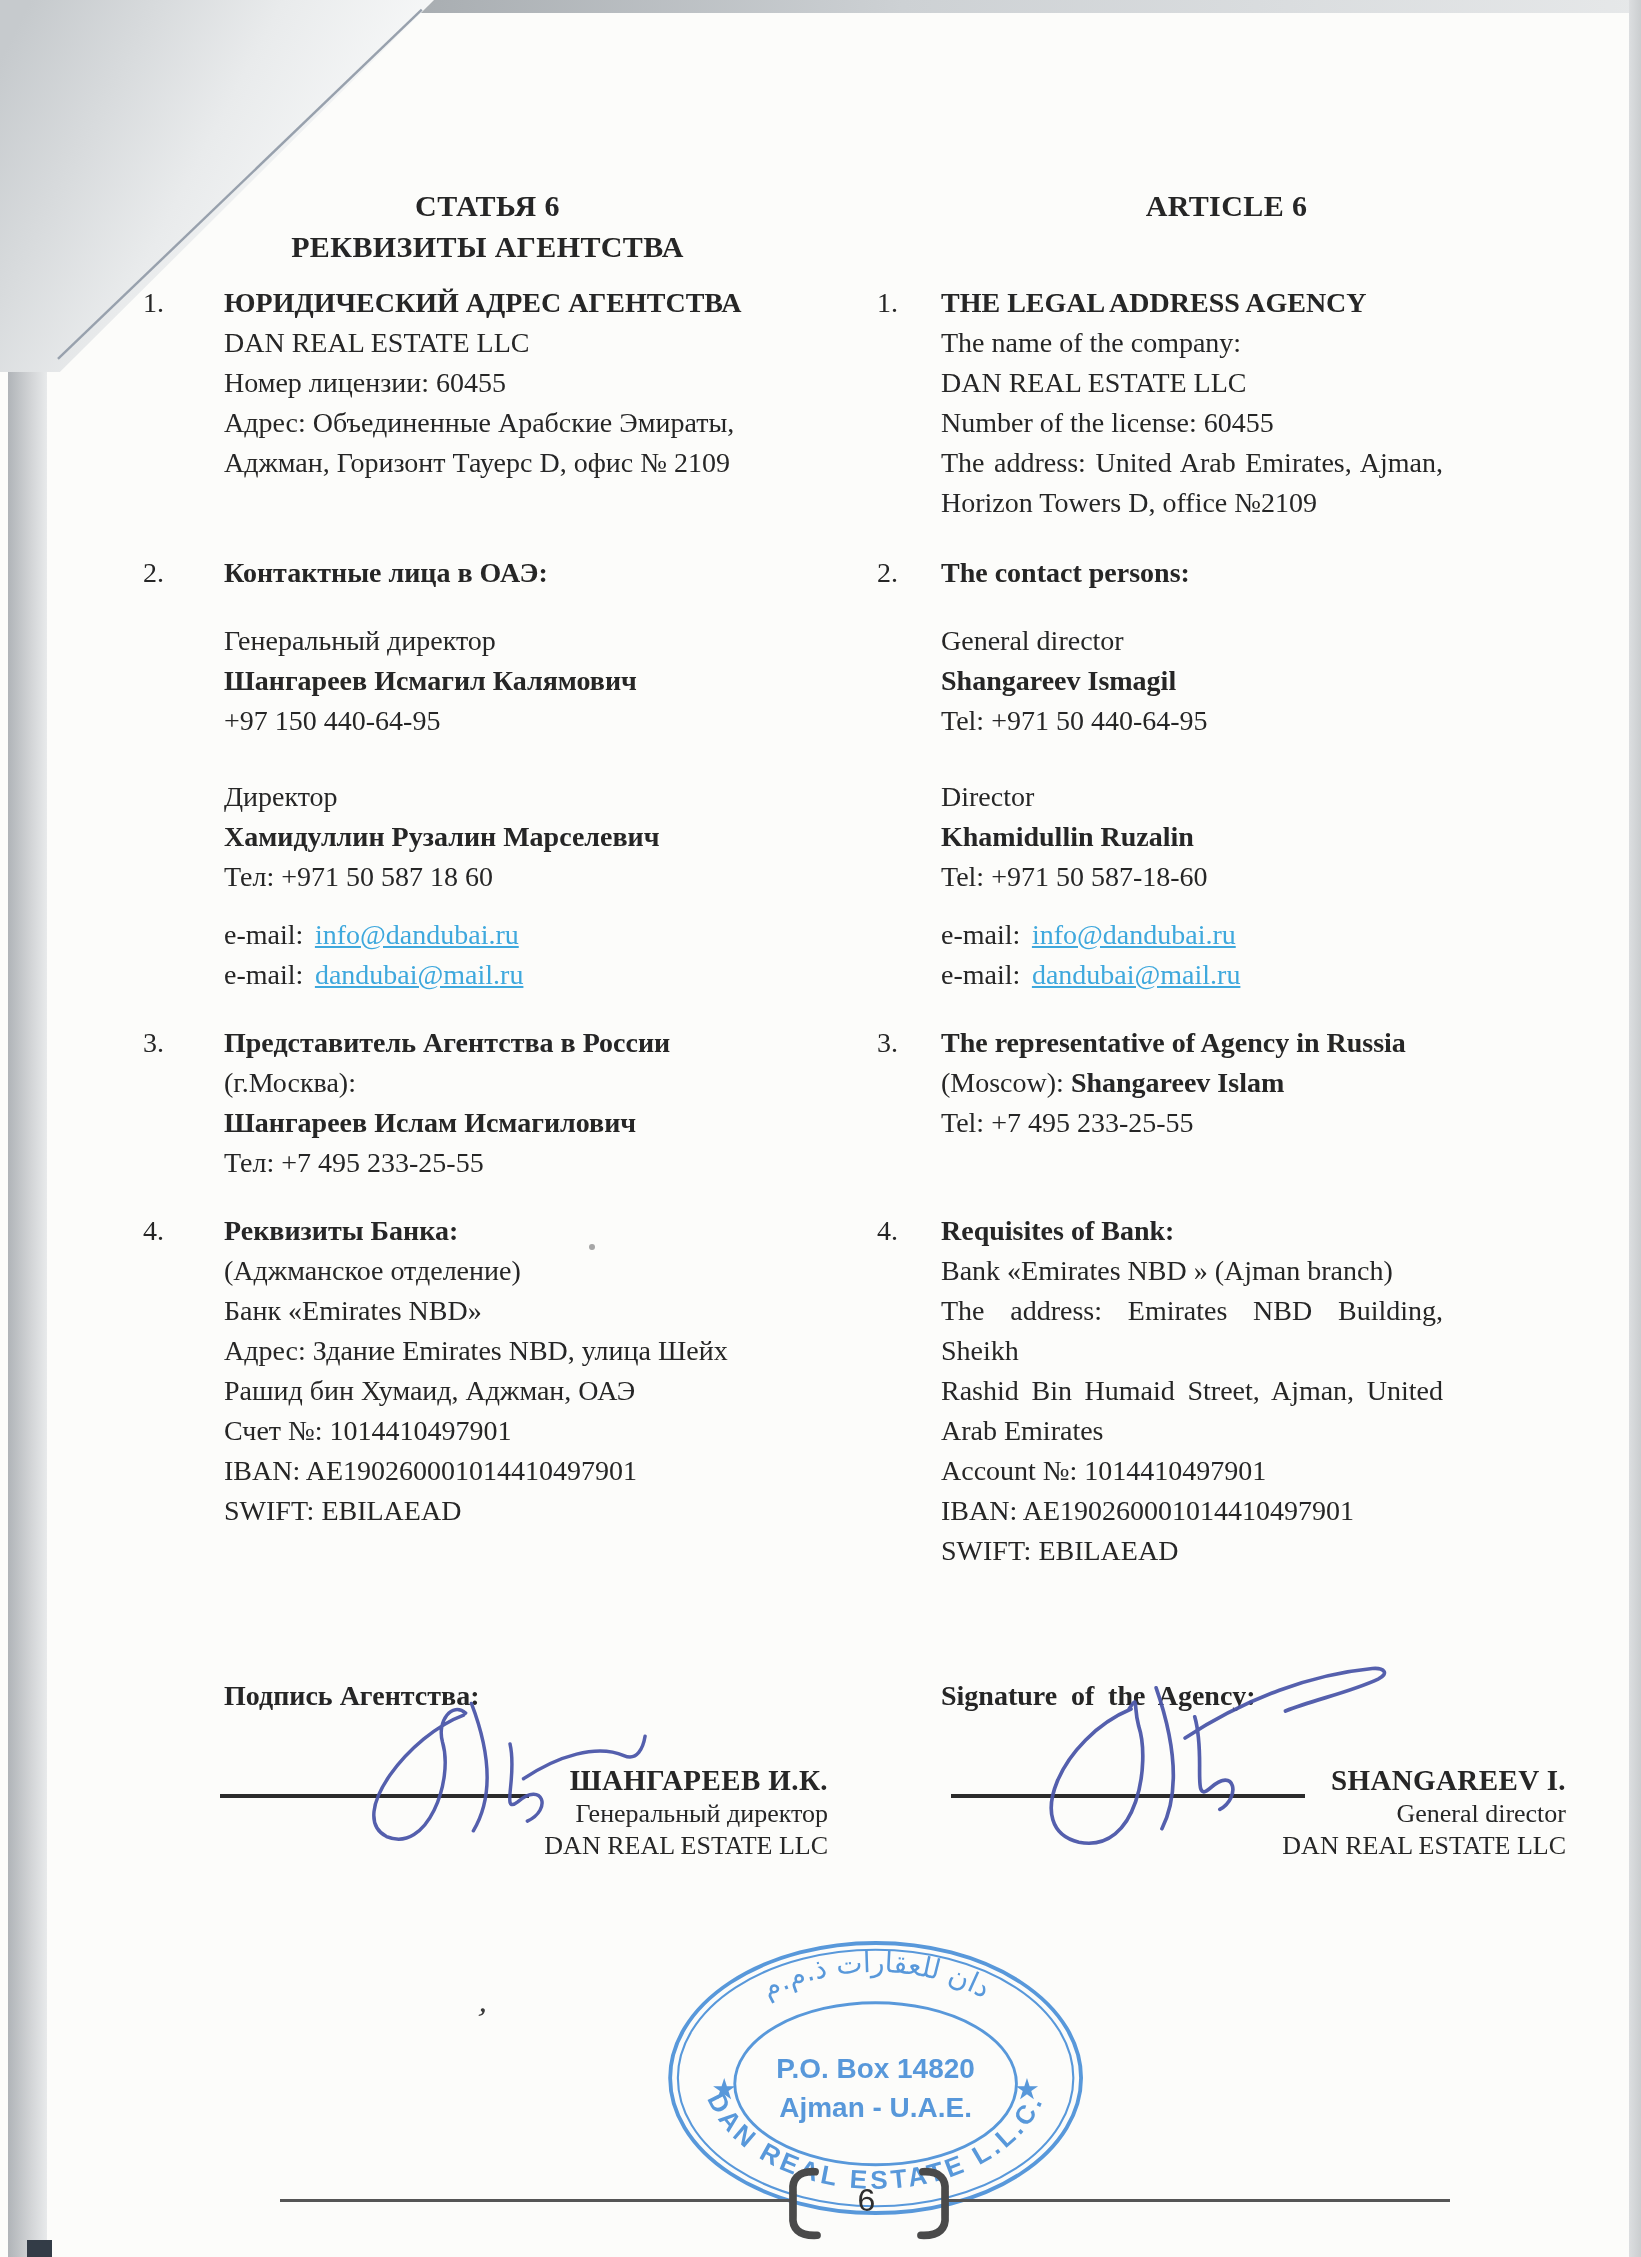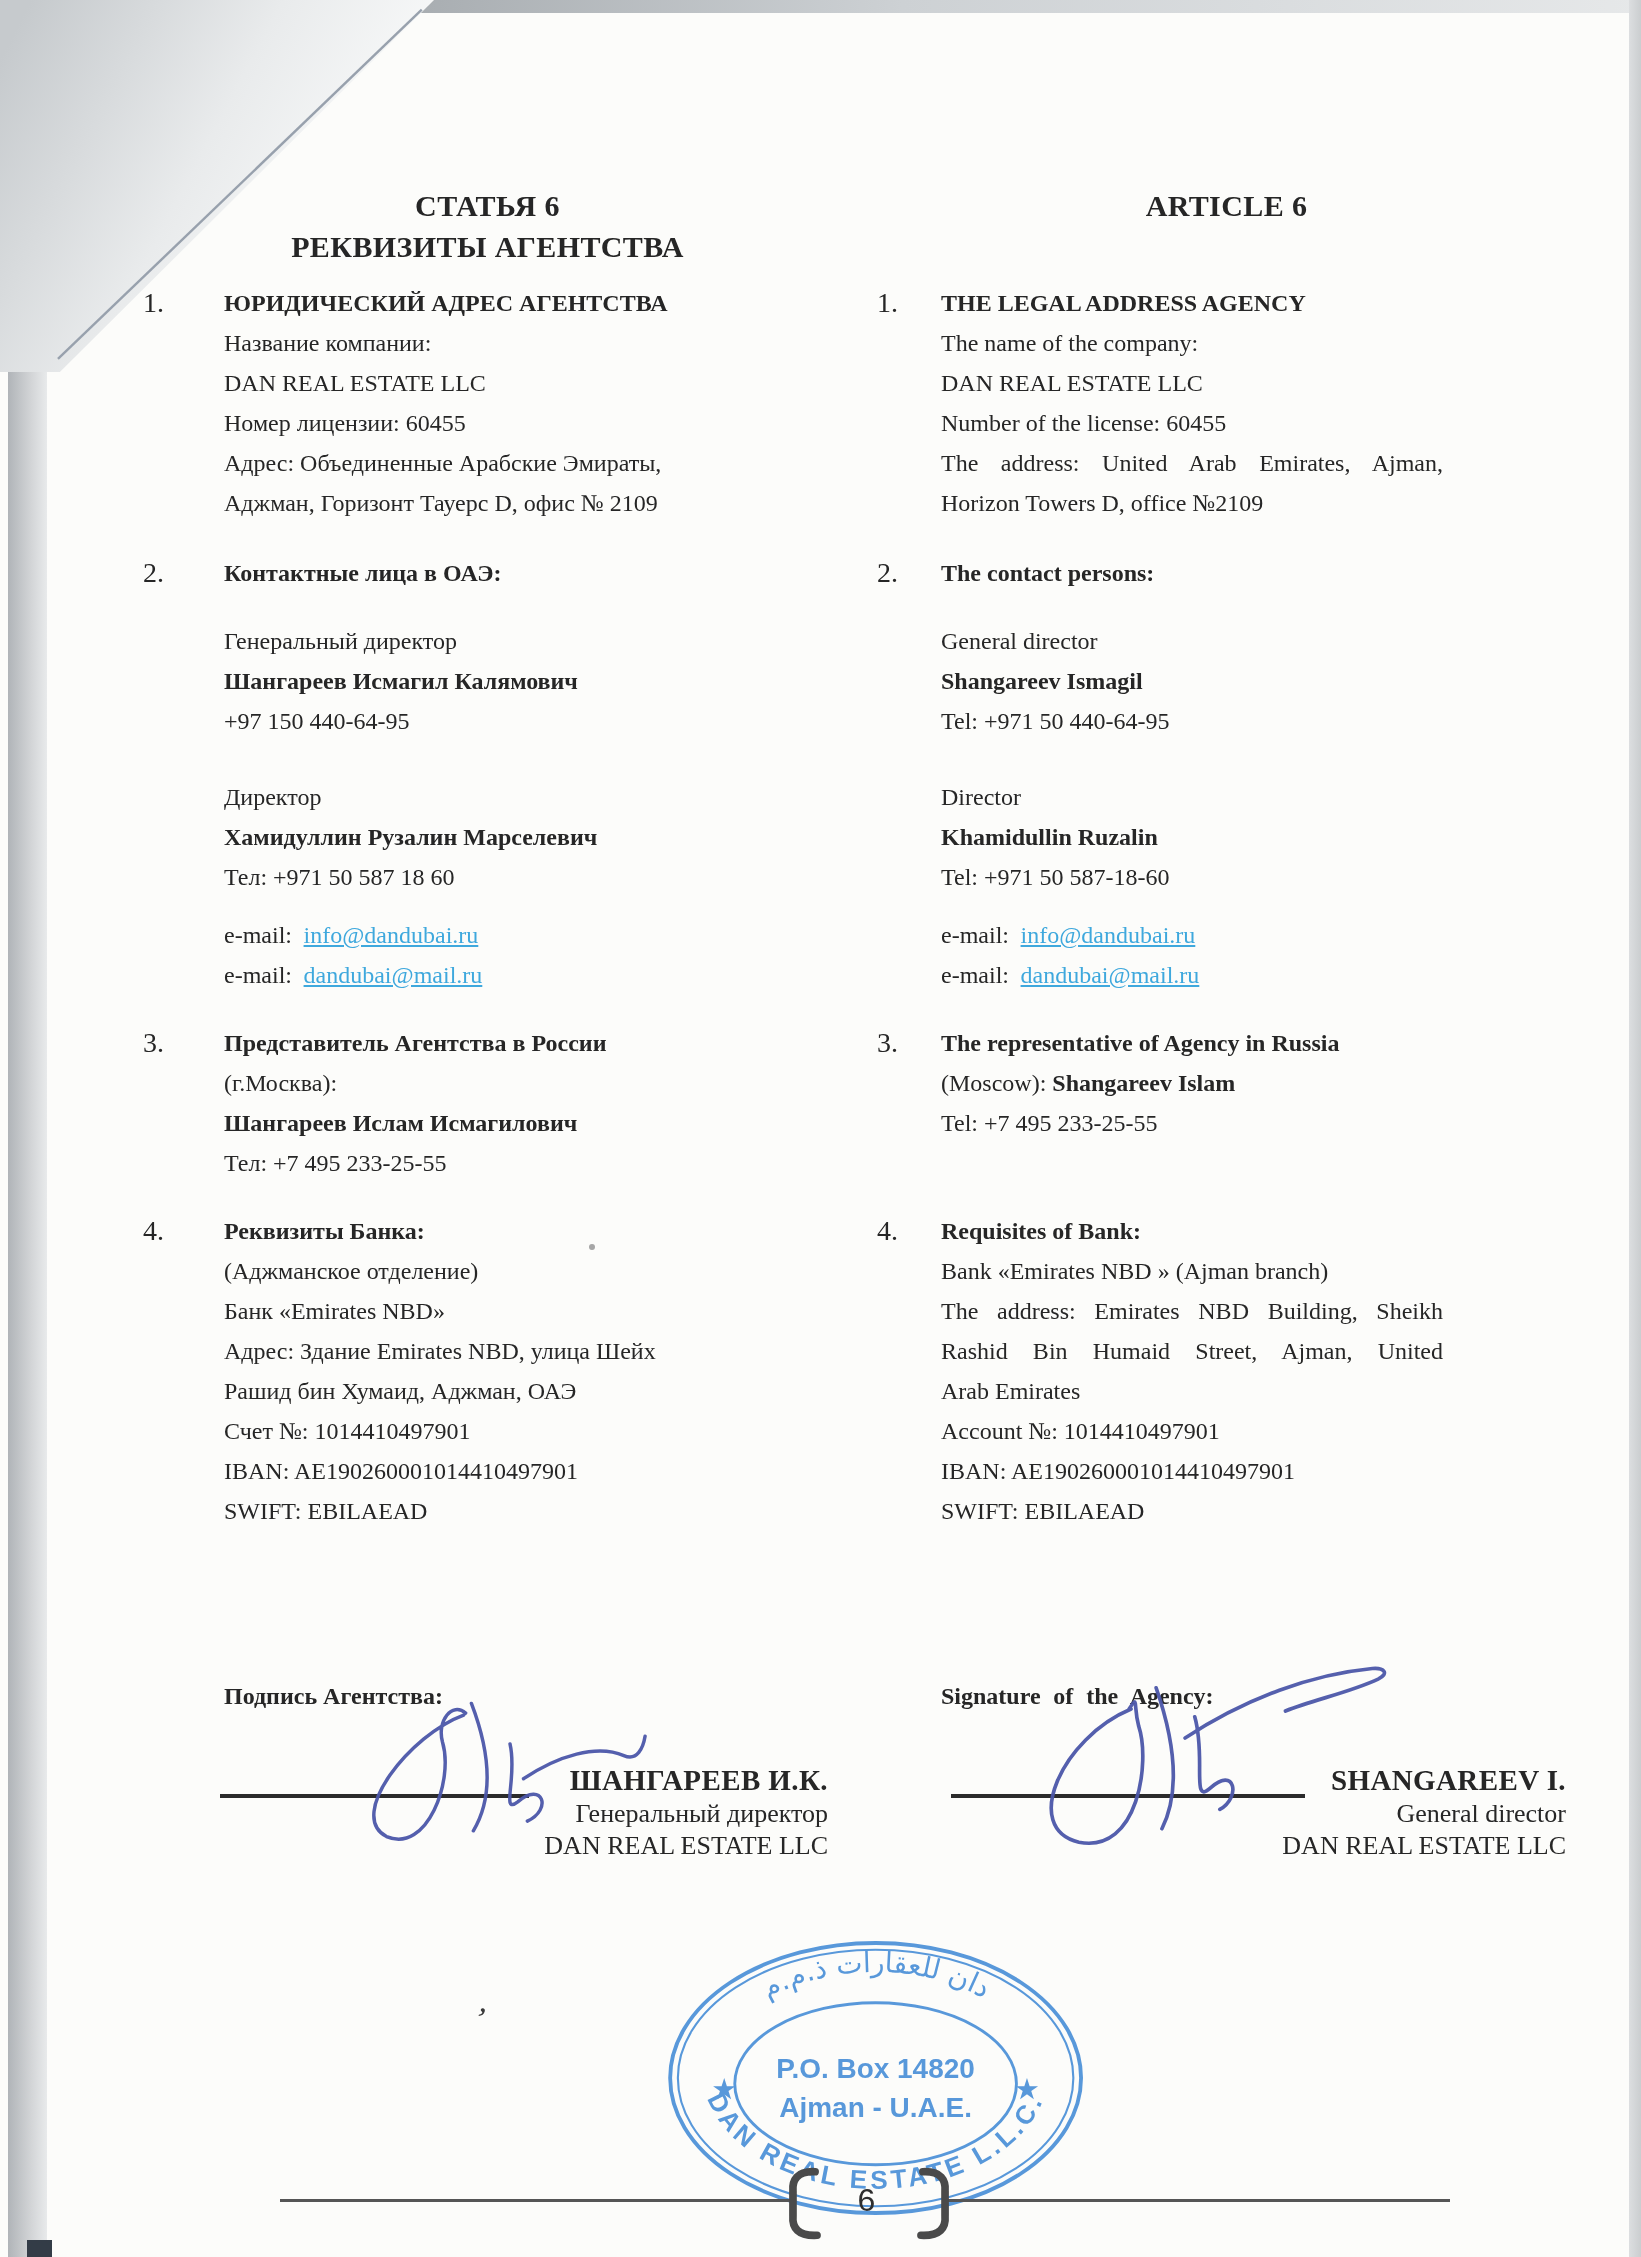--- a/index.html
+++ b/index.html
@@ -2,21 +2,21 @@
 <html><head>
 <meta charset="utf-8">
 <style>
   html,body{margin:0;padding:0;}
   body{
     width:1641px;height:2257px;position:relative;overflow:hidden;
     background:#fcfcfa;color:#262626;
     font-family:"Liberation Serif", serif;
   }
   .abs{position:absolute;}
-  .t{font-size:24px;line-height:40px;}
+  .t{font-size:28px;line-height:40px;}
   .b{font-weight:bold;}
   .hdr{font-size:30px;line-height:41px;font-weight:bold;text-align:center;letter-spacing:0.4px;}
   .num{font-size:28px;line-height:40px;}
   .just{text-align:justify;text-align-last:justify;}
   .email-label{margin-right:11.6px;}
   a.link{color:#3ea8dd;text-decoration:underline;text-decoration-color:#3ea8dd;cursor:pointer;}
   .sigline{height:3.9px;background:#2b2b2b;}
   .sig-name{font-size:29px;font-weight:bold;line-height:35px;letter-spacing:0.4px;}
   .sig-sub{font-size:26px;line-height:32px;}
   .pagenum{font-family:"Liberation Sans", sans-serif;font-size:32px;color:#2e2e2e;text-align:center;}
@@ -52,21 +52,20 @@
   <div>СТАТЬЯ 6</div>
   <div>РЕКВИЗИТЫ АГЕНТСТВА</div>
 </div>
 <div class="abs hdr" style="left:937px;top:185px;width:579px;">
   <div>ARTICLE 6</div>
 </div>
 
 <div class="abs num" style="left:143px;top:283px;">1.</div>
 <div class="abs t" style="left:224px;top:283px;width:560px;">
   <div class="b">ЮРИДИЧЕСКИЙ АДРЕС АГЕНТСТВА</div>
-  <div>Название компании:</div>
   <div>DAN REAL ESTATE LLC</div>
   <div>Номер лицензии: 60455</div>
   <div>Адрес: Объединенные Арабские Эмираты,</div>
   <div>Аджман, Горизонт Тауерс D, офис № 2109</div>
 </div>
 
 <div class="abs num" style="left:143px;top:553px;">2.</div>
 <div class="abs t b" style="left:224px;top:553px;width:560px;">Контактные лица в ОАЭ:</div>
 
 <div class="abs t" style="left:224px;top:621px;width:560px;">

